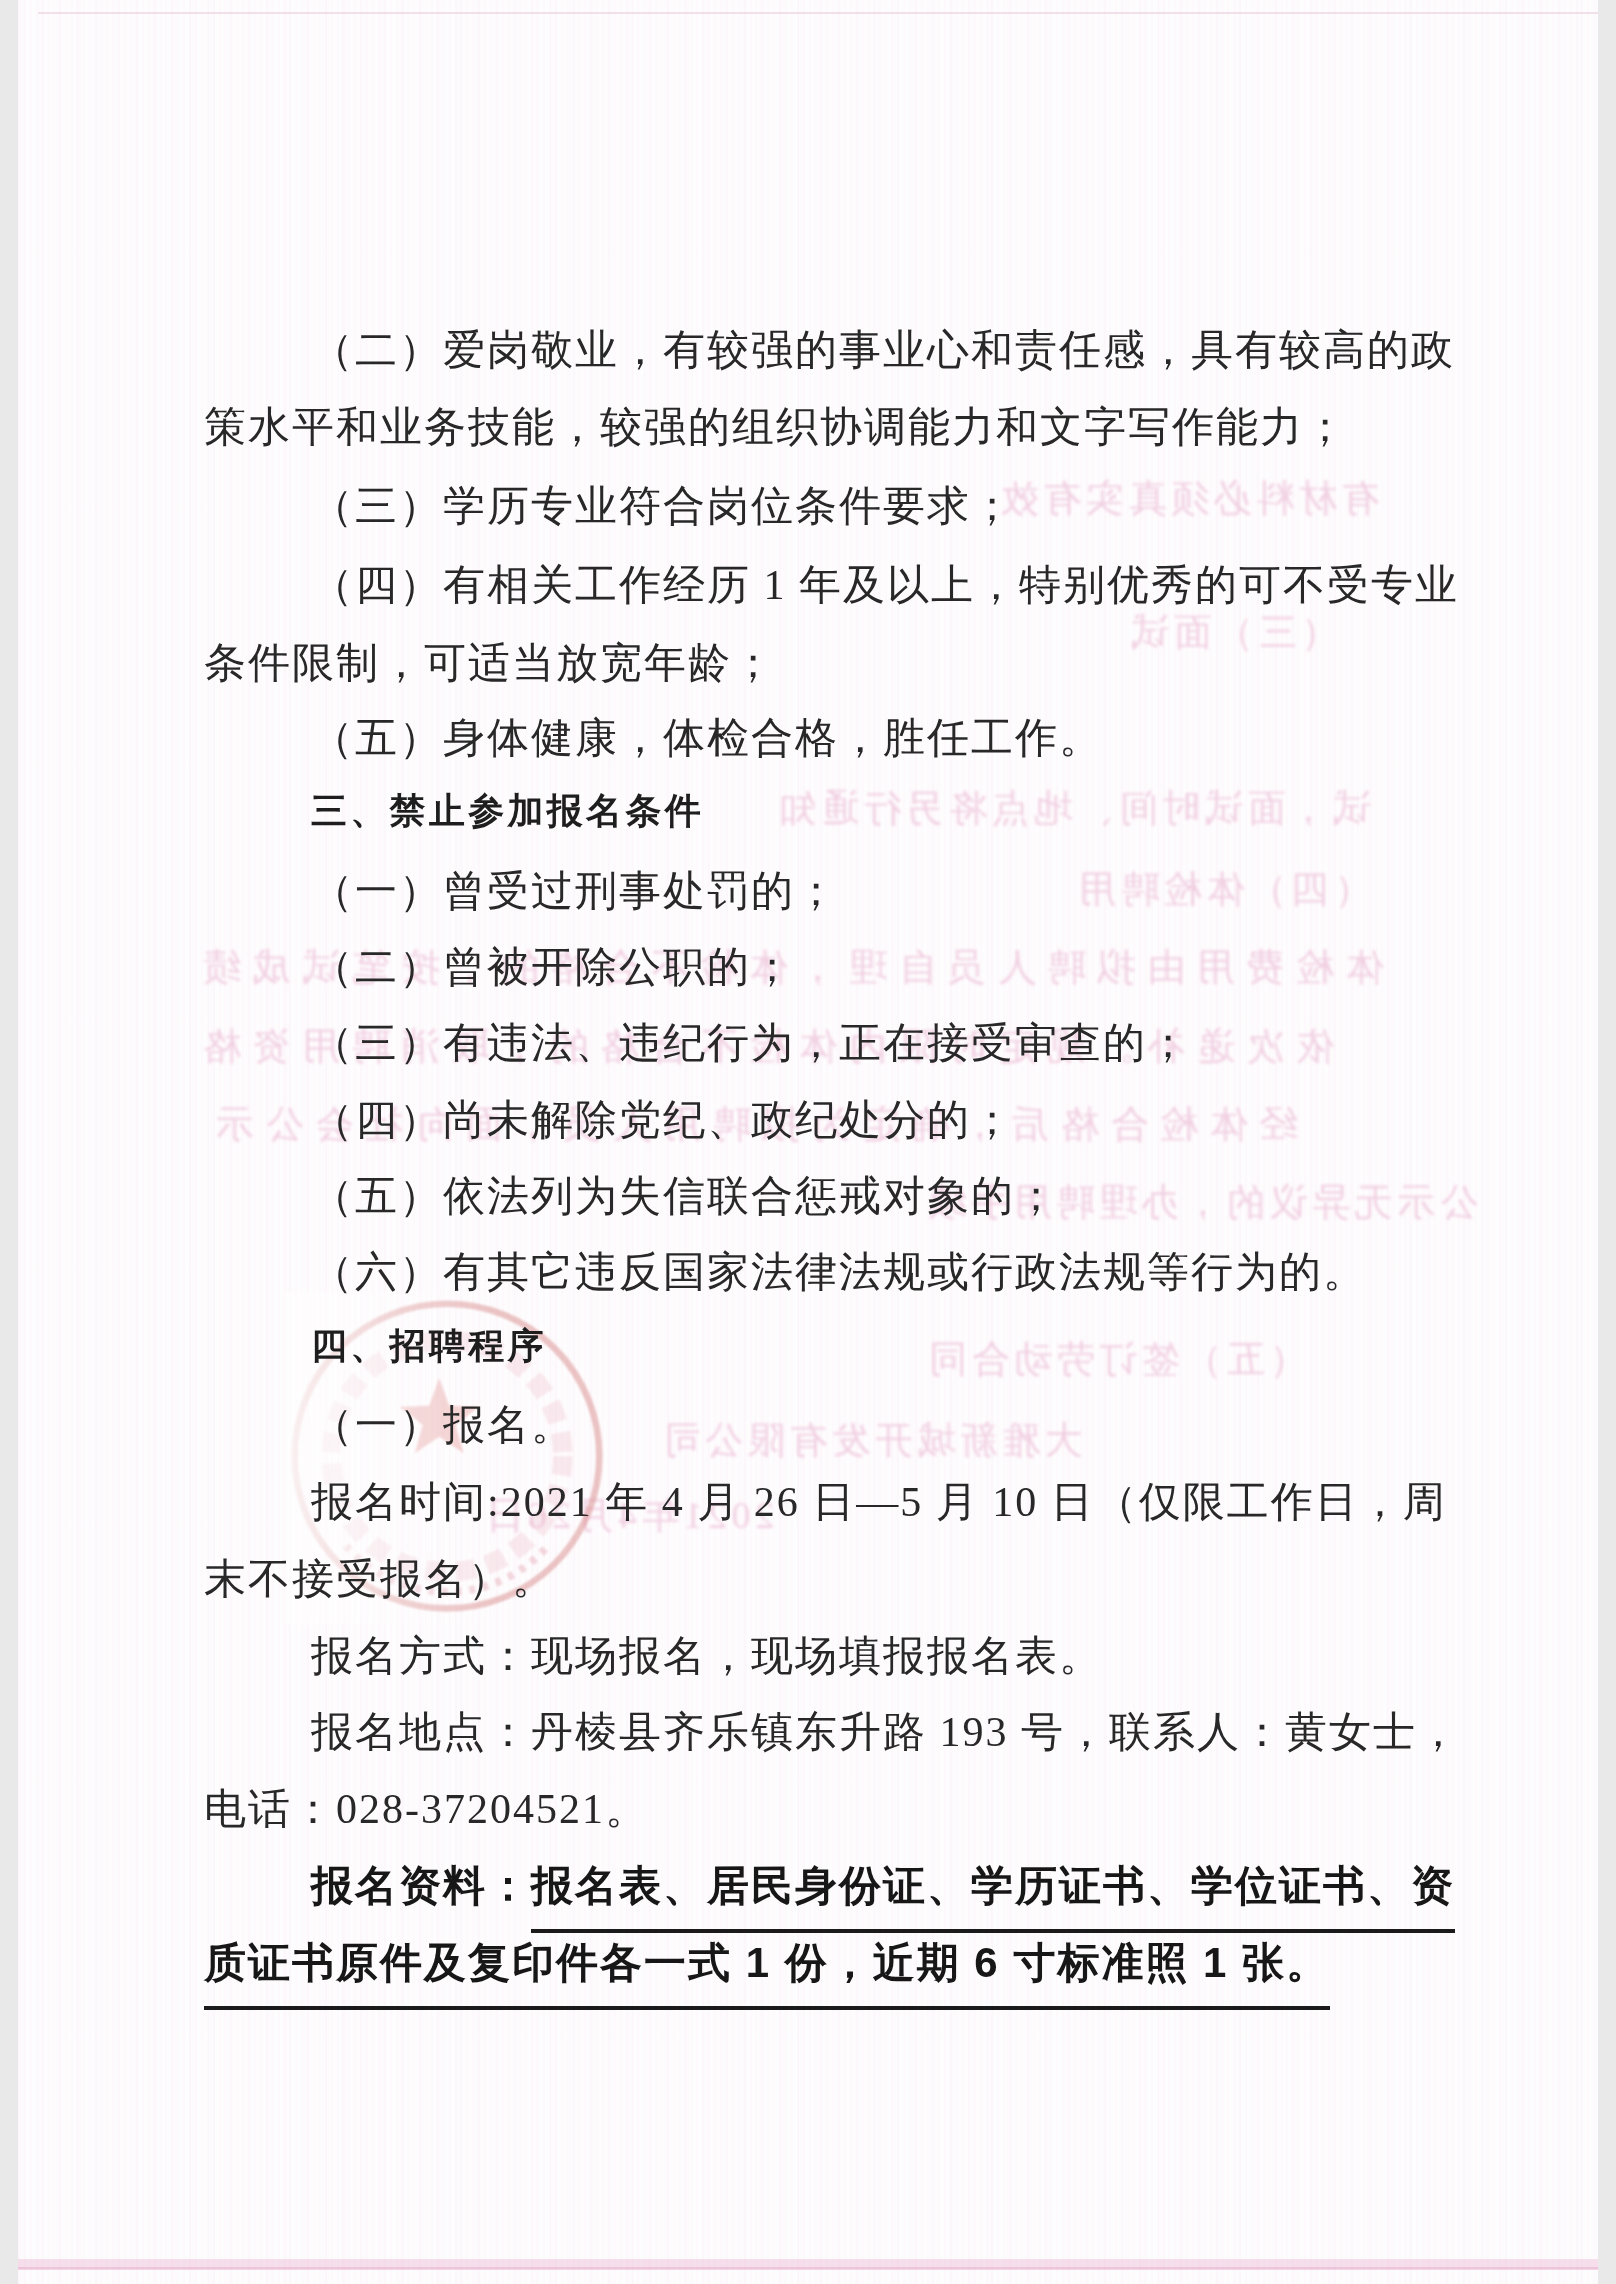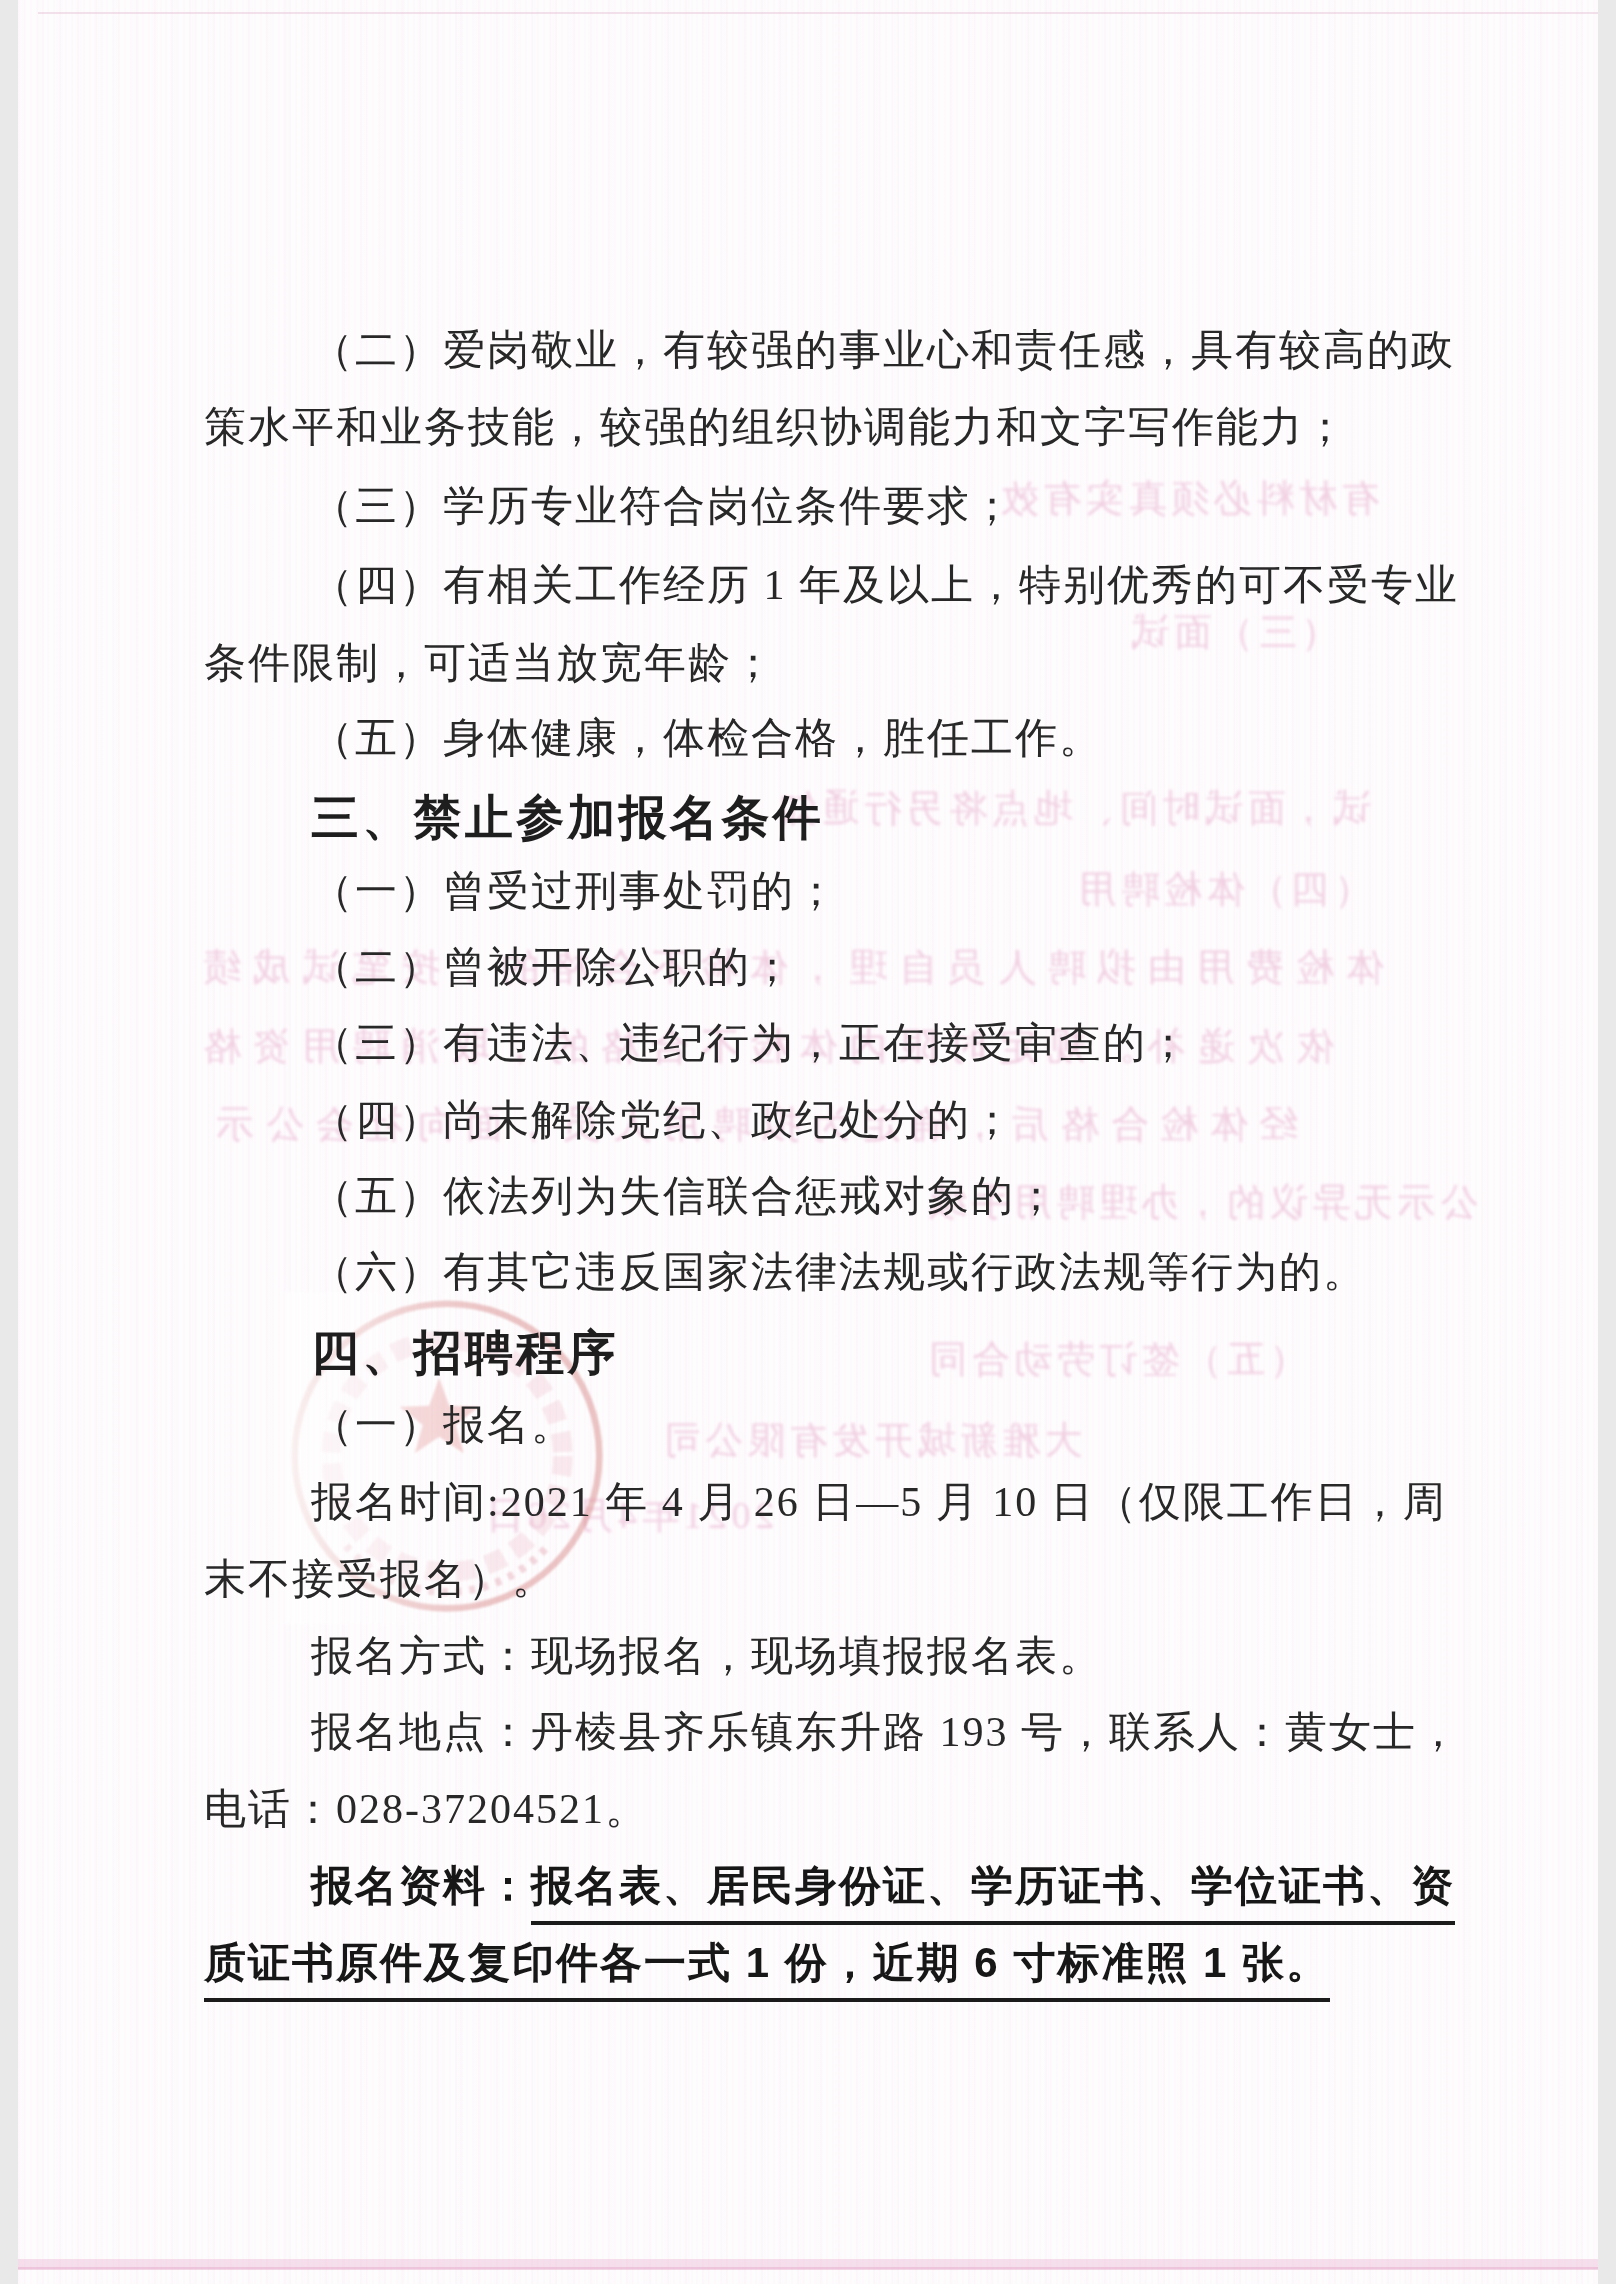--- a/index.html
+++ b/index.html
@@ -18,32 +18,32 @@
     position:absolute;
     font-size:42px;line-height:1.18;
     letter-spacing:2px;
     color:#282828;
     white-space:nowrap;
     z-index:3;
   }
   .hdr{
     font-family:"Liberation Sans","DejaVu Sans",sans-serif;
     font-weight:700;
-    font-size:48px;
+    font-size:36px;
     letter-spacing:3.3px;
     color:#1e1e1e;
   }
   .boldline{
     font-family:"Liberation Sans","DejaVu Sans",sans-serif;
     font-weight:700;
     color:#171717;
   }
   .ul{
     border-bottom:4.6px solid #1b1b1b;
-    padding-bottom:12px;
+    padding-bottom:20px;
   }
   .bleed{
     position:absolute;
     font-size:38px;line-height:1;
     letter-spacing:4.6px;
     color:#eec5db;
     white-space:nowrap;
     transform:scaleX(-1);
     filter:blur(1.6px);
     opacity:.8;

